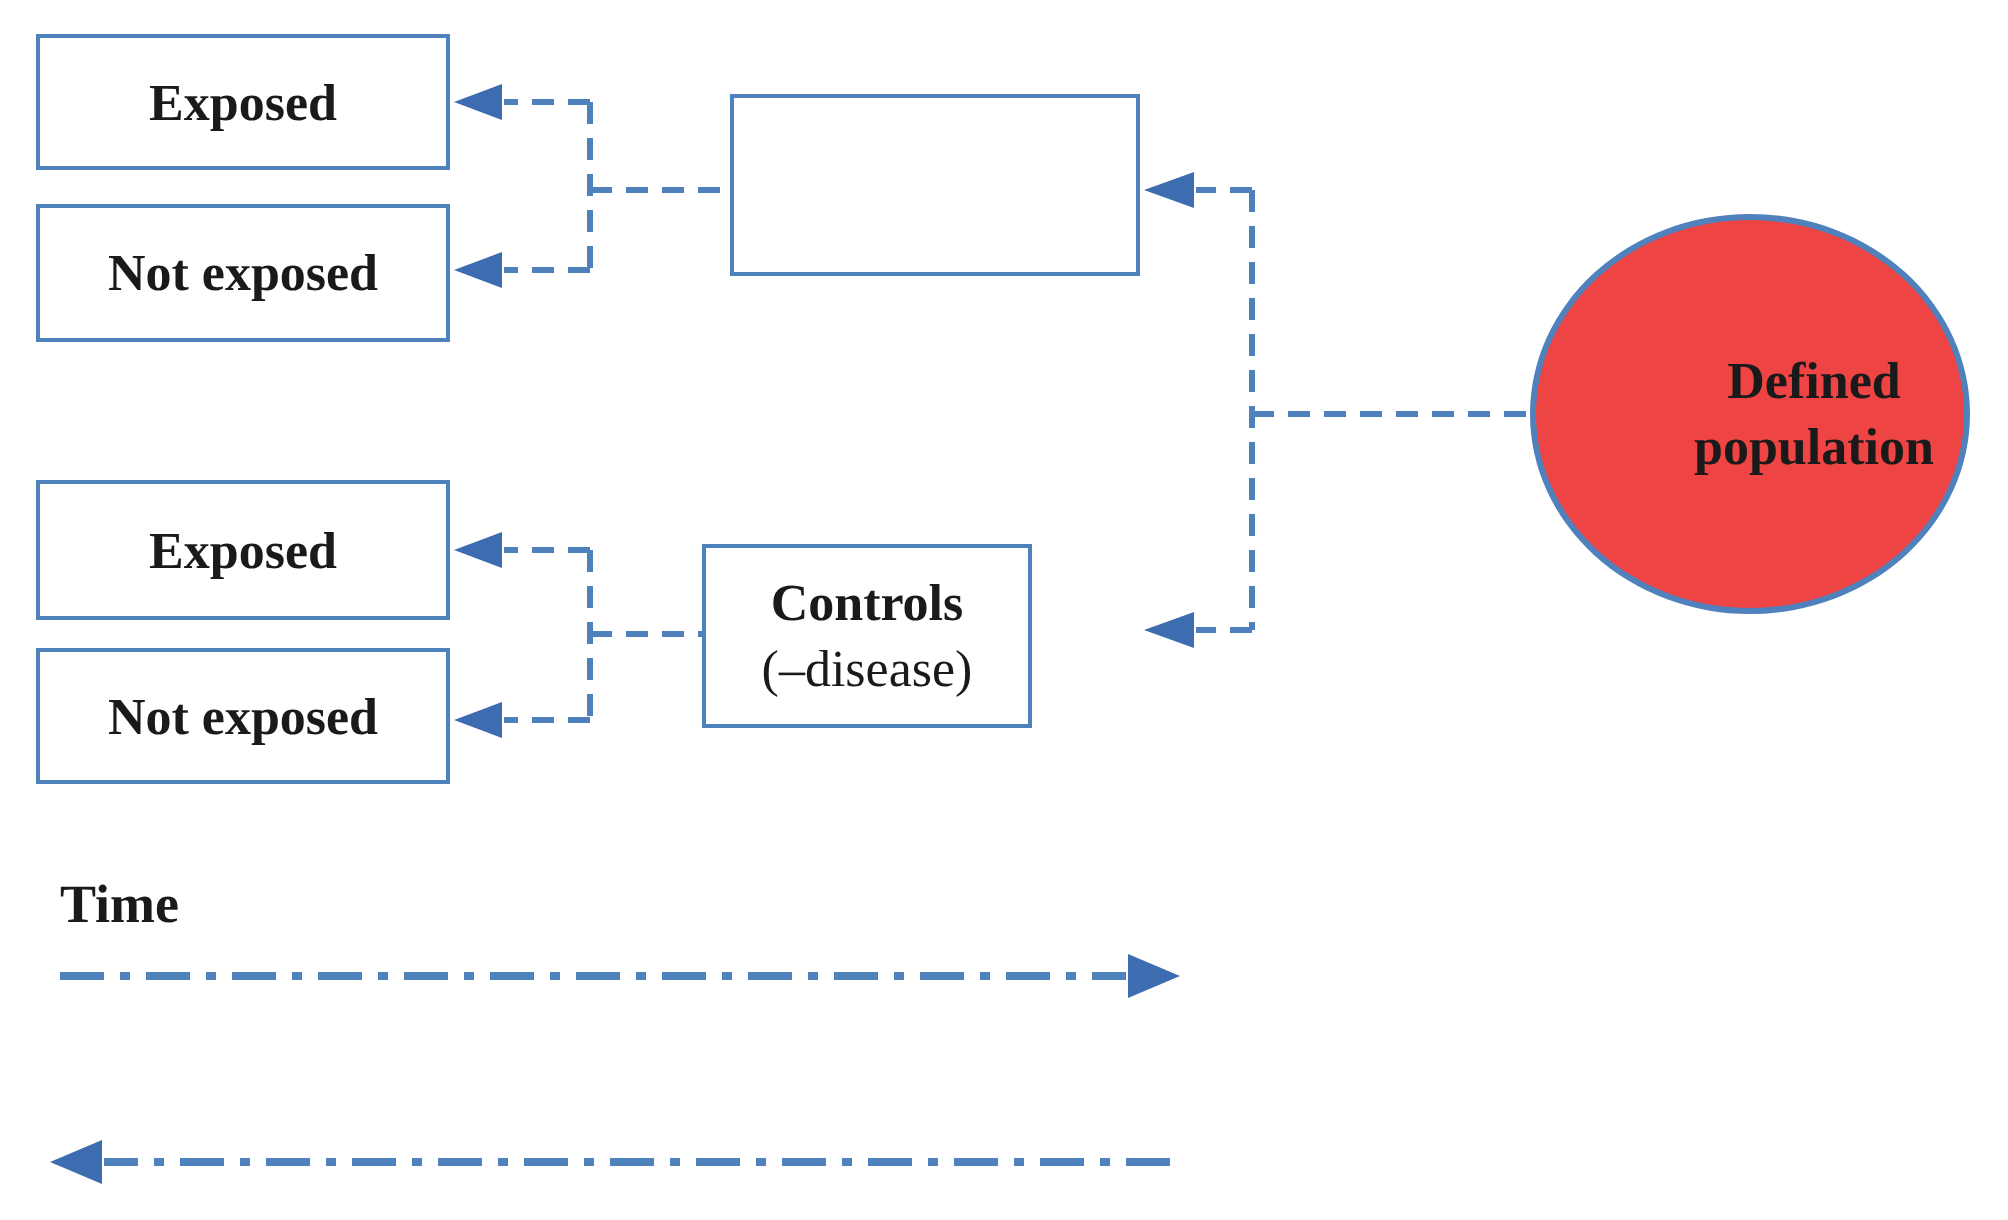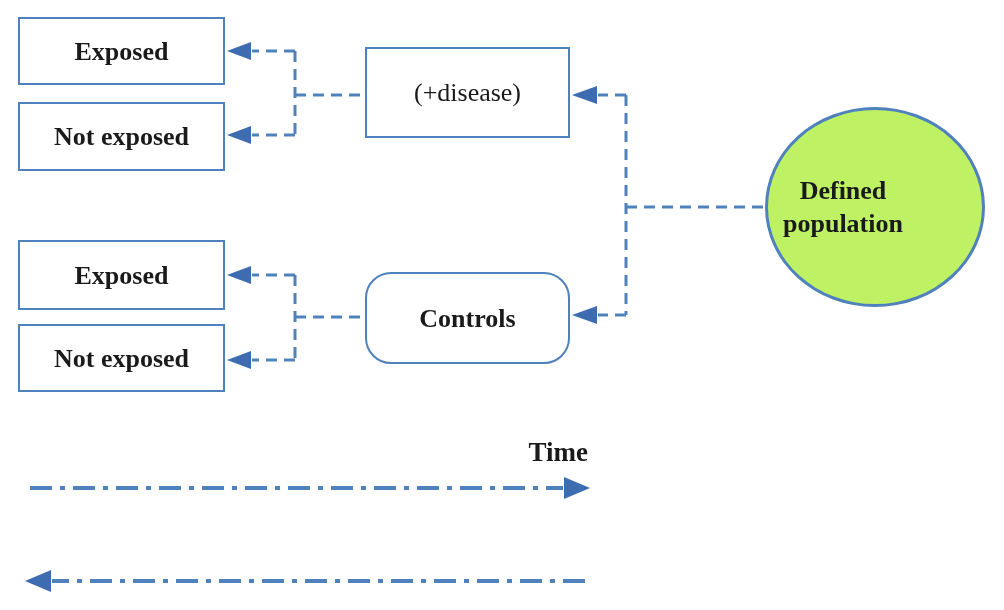--- a/index.html
+++ b/index.html
@@ -37,49 +37,49 @@
     line-height: 33px;
   }
   .box .bold-label { font-weight: 700; }
   .box .sub-label  { font-weight: 400; }
 
   .b-exposed-top     { left: 18px;  top: 17px;  width: 207px; height: 68px; }
   .b-notexposed-top  { left: 18px;  top: 102px; width: 207px; height: 69px; }
   .b-cases           { left: 365px; top: 47px;  width: 205px; height: 91px; }
   .b-exposed-bot     { left: 18px;  top: 240px; width: 207px; height: 70px; }
   .b-notexposed-bot  { left: 18px;  top: 324px; width: 207px; height: 68px; }
-  .b-controls        { left: 365px; top: 272px; width: 205px; height: 92px; border-radius: 26px; }
+  .b-controls        { left: 351px; top: 272px; width: 165px; height: 92px; }
 
   .pop-circle {
     position: absolute;
     left: 765px;
     top: 107px;
     width: 220px;
     height: 200px;
     box-sizing: border-box;
     border: 3px solid #4f81bd;
     border-radius: 50%;
-    background: #bef264;
+    background: #ef4444;
     display: flex;
     align-items: center;
-    justify-content: flex-start;
+    justify-content: flex-end;
     text-align: center;
     color: #1a1a1a;
     font-size: 26px;
     line-height: 33px;
     font-weight: 700;
   }
   .pop-circle span { display: block; width: 150px; }
 
   .time-label {
     position: absolute;
     left: 30px;
     top: 437px;
     width: 558px;
-    text-align: right;
+    text-align: left;
     font-size: 27px;
     font-weight: 700;
     color: #1a1a1a;
   }
   .inquiry-label {
     position: absolute;
     left: 35px;
     top: 521px;
     font-size: 27px;
     color: #1a1a1a;
@@ -132,33 +132,33 @@
 
   <div class="box b-exposed-top">
     <span class="bold-label">Exposed</span>
   </div>
 
   <div class="box b-notexposed-top">
     <span class="bold-label">Not exposed</span>
   </div>
 
   <div class="box b-cases">
-    <span class="sub-label">(+disease)</span>
   </div>
 
   <div class="box b-exposed-bot">
     <span class="bold-label">Exposed</span>
   </div>
 
   <div class="box b-notexposed-bot">
     <span class="bold-label">Not exposed</span>
   </div>
 
   <div class="box b-controls">
     <span class="bold-label">Controls</span>
+    <span class="sub-label">(–disease)</span>
   </div>
 
   <div class="pop-circle">
     <span>Defined population</span>
   </div>
 
   <div class="time-label">Time</div>
 
 
 </div>

